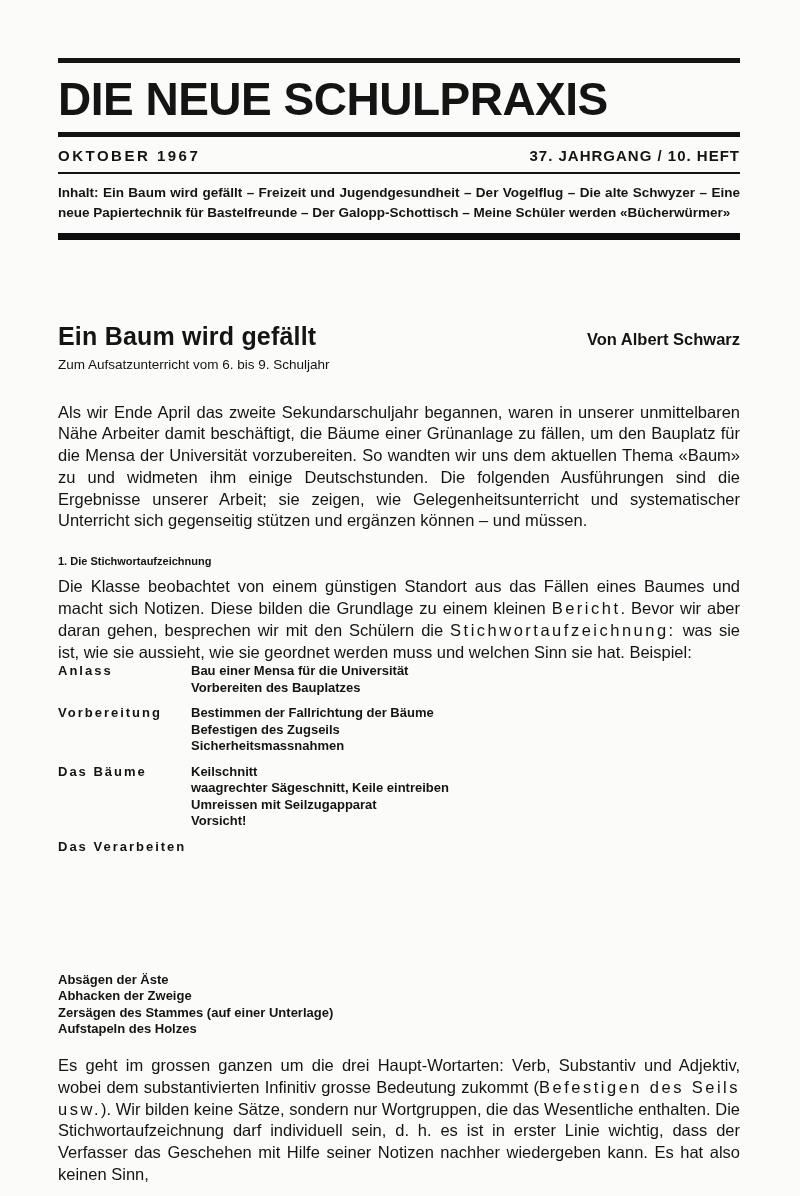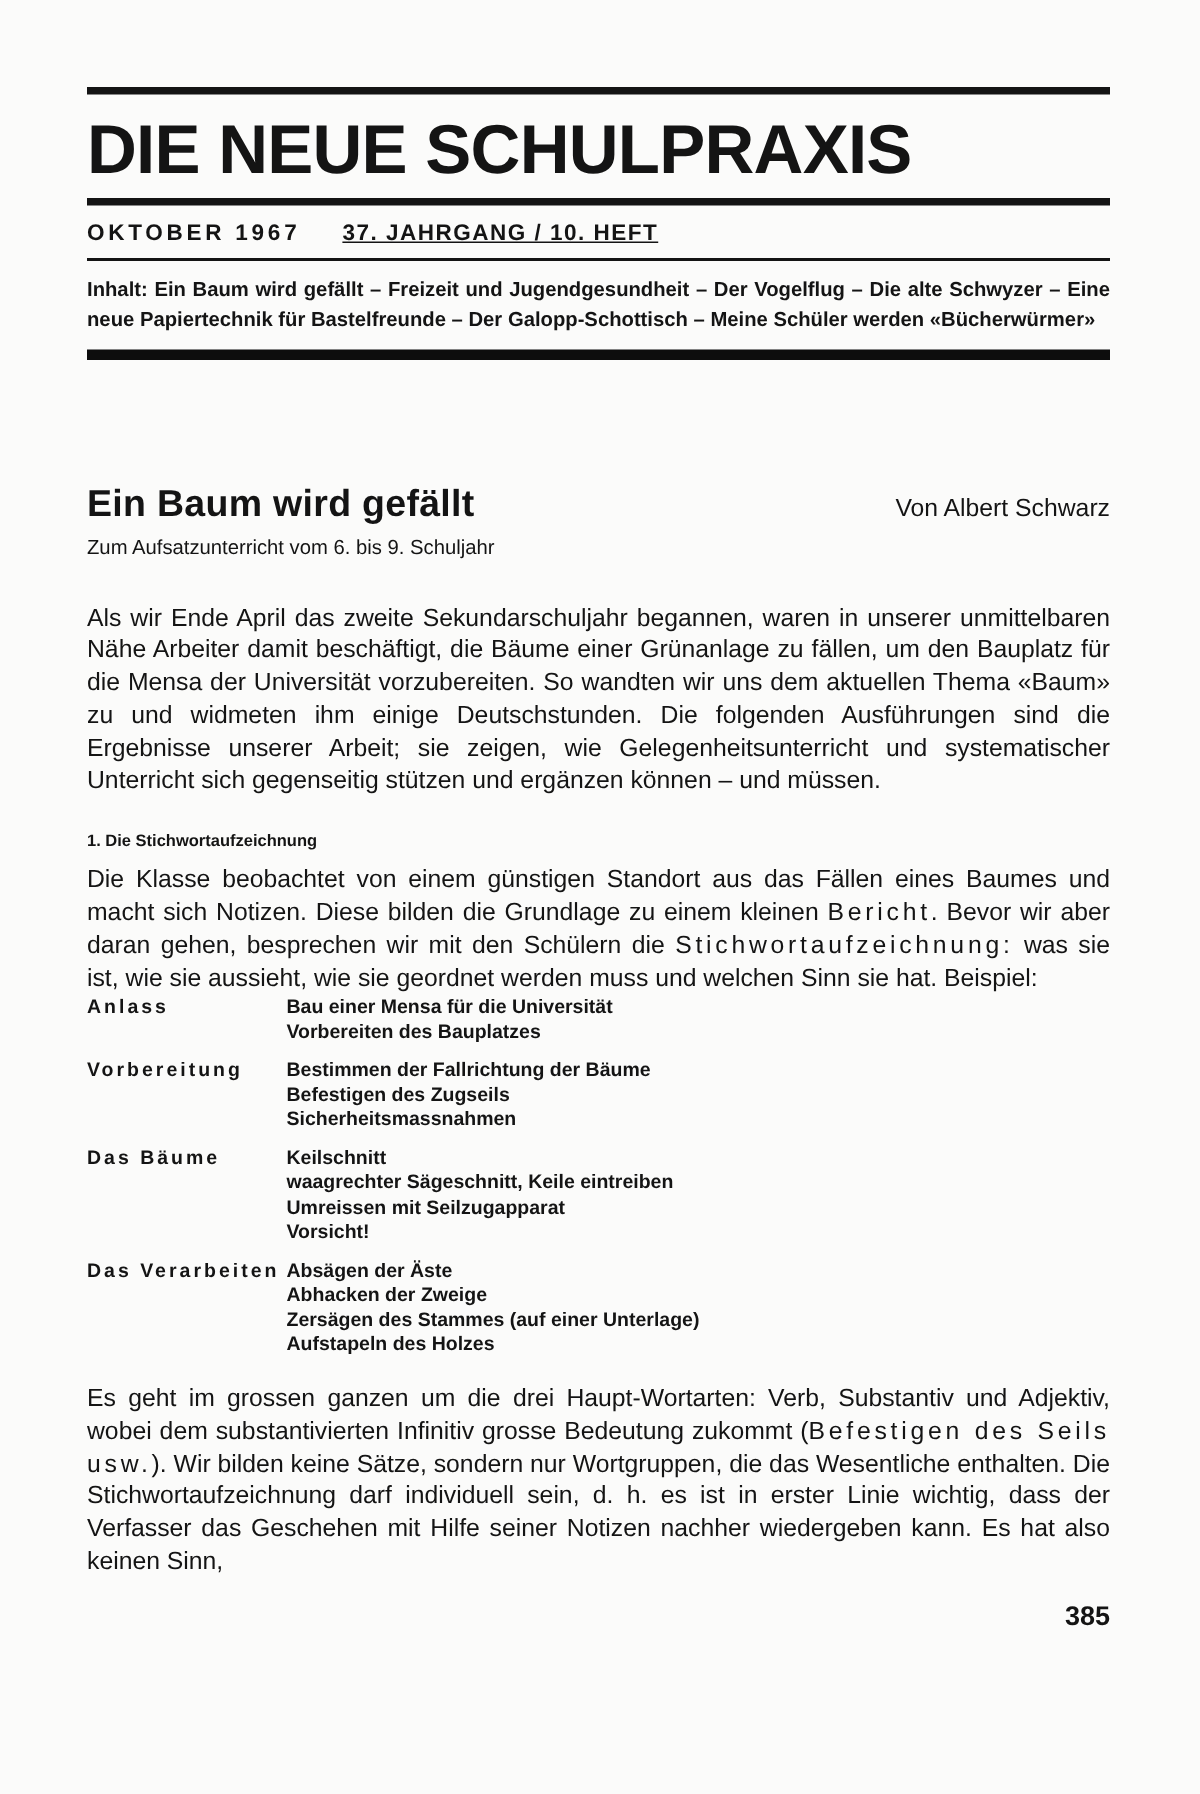--- a/index.html
+++ b/index.html
@@ -21,29 +21,29 @@
     margin: 13px 0 10px 0;
     font-size: 46px;
     font-weight: bold;
     letter-spacing: -0.5px;
     line-height: 1;
     white-space: nowrap;
   }
 
   .issue-row {
     display: flex;
-    justify-content: flex-start;
+    justify-content: space-between;
     align-items: baseline;
     margin-top: 10px;
     font-size: 15px;
     font-weight: bold;
     gap: 28px;
   }
   .issue-date   { letter-spacing: 2.5px; }
-  .issue-number { letter-spacing: 1px; text-decoration: underline; }
+  .issue-number { letter-spacing: 1px; }
 
   .inhalt {
     margin: 9px 0 0 0;
     font-size: 13.5px;
     font-weight: bold;
     line-height: 1.5;
     text-align: justify;
   }
 
   .article-header { margin-top: 82px; }
@@ -51,21 +51,21 @@
     display: flex;
     justify-content: space-between;
     align-items: baseline;
   }
   .article-title {
     margin: 0;
     font-size: 25px;
     font-weight: bold;
     letter-spacing: 0.2px;
   }
-  .article-author { font-size: 16.5px; font-weight: normal; }
+  .article-author { font-size: 16.5px; font-weight: bold; }
   .article-subtitle {
     margin: 6px 0 0 0;
     font-size: 13.5px;
   }
 
   .body-text {
     margin: 0;
     font-size: 16.5px;
     line-height: 21.8px;
     text-align: justify;
@@ -80,21 +80,21 @@
   .section-para { margin-top: 9px; }
 
   .sperr { letter-spacing: 2.5px; }
 
   .keywords {
     font-size: 13px;
     font-weight: bold;
     line-height: 16.5px;
   }
   .kw-group { display: flex; margin-bottom: 9px; }
-  .kw-group:last-child { margin-bottom: 0; }
+  .kw-group:last-child { margin-bottom: 0; flex-direction: column; }
   .kw-label { flex: 0 0 133px; letter-spacing: 2px; }
   .kw-items { flex: 1; }
 
   .closing { margin-top: 17px; }
 
   .page-number {
     margin-top: 14px;
     text-align: right;
     font-size: 18px;
     font-weight: bold;

